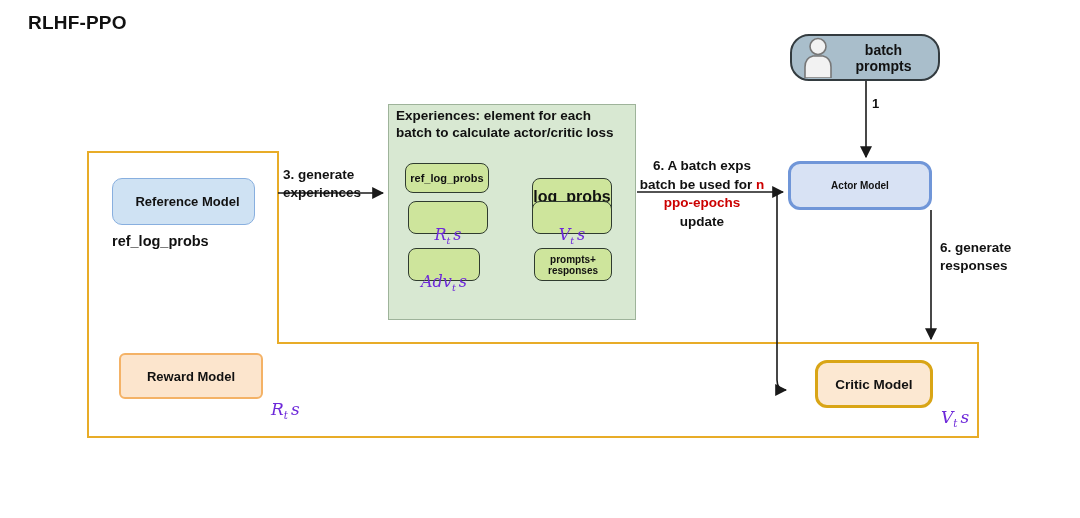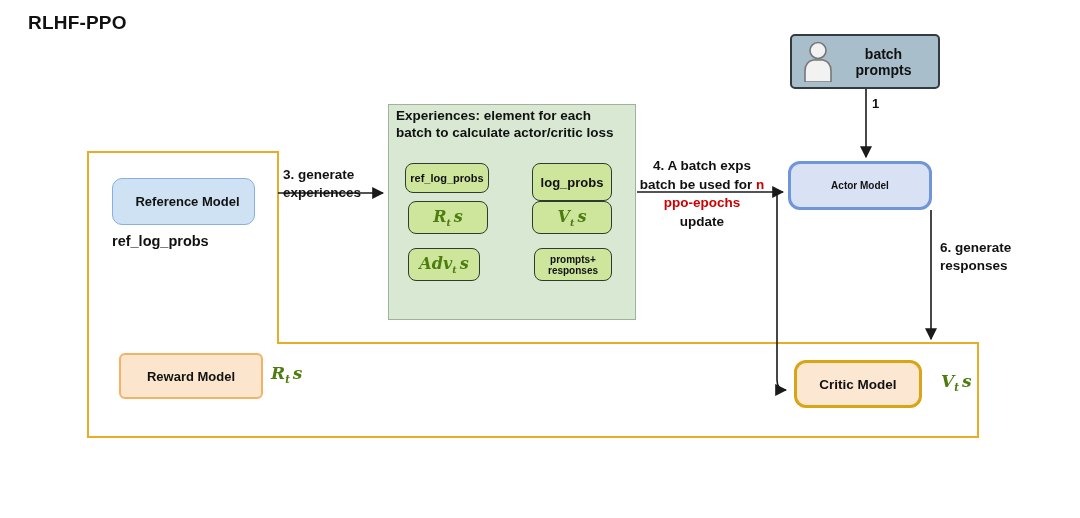--- a/index.html
+++ b/index.html
@@ -10,53 +10,53 @@
   .abs{position:absolute;}
   svg.overlay{position:absolute;left:0;top:0;width:1080px;height:518px;}
   .node{
     position:absolute;display:flex;align-items:center;justify-content:center;
     text-align:center;font-weight:bold;box-sizing:border-box;
   }
   .pre{white-space:pre-line;}
   #title{left:28px;top:12px;font-size:19px;font-weight:bold;letter-spacing:.2px;}
 
   
-  #batch-prompts{left:790px;top:34px;width:150px;height:55px;background:#A9BECB;
-    border:2.5px solid #333B3F;border-radius:5px;justify-content:flex-start;}
+  #batch-prompts{left:790px;top:34px;width:150px;height:47px;background:#A9BECB;
+    border:2.5px solid #333B3F;border-radius:19px;justify-content:flex-start;}
   #batch-prompts .person{margin-left:7px;flex:0 0 auto;height:41px;}
   #batch-prompts .lbl{flex:1;font-size:14px;line-height:16px;margin-right:8px;}
 
   
   #actor{left:788px;top:161px;width:144px;height:49px;background:#D8E2F4;
     border:3px solid #7096D8;border-radius:12px;font-size:10px;}
-  #critic{left:794px;top:360px;width:128px;height:48px;background:#FCE8D2;
+  #critic{left:815px;top:360px;width:118px;height:48px;background:#FCE8D2;
     border:3.5px solid #D9A516;border-radius:12px;font-size:13.5px;}
   #reference{left:112px;top:178px;width:143px;height:47px;background:#CFE2F3;
     border:1.5px solid #88AFDF;border-radius:10px;font-size:13px;padding-left:8px;}
   #reward{left:119px;top:353px;width:144px;height:46px;background:#FCE5CD;
     border:2px solid #F4B266;border-radius:6px;font-size:13px;}
 
   
   #experiences{left:388px;top:104px;width:248px;height:216px;background:#D8E8D2;
     border:1.5px solid #9EB39A;box-sizing:border-box;}
   #exp-header{left:396px;top:107px;width:236px;font-size:13.5px;font-weight:bold;line-height:17px;}
   .chip{
     position:absolute;display:flex;align-items:center;justify-content:center;text-align:center;
     background:#CEE59C;border:1.3px solid #2F3B2F;border-radius:8px;font-weight:bold;
     box-sizing:border-box;
   }
   #chip-rlp{left:405px;top:163px;width:84px;height:30px;font-size:11px;}
-  #chip-lp{left:532px;top:163px;width:80px;height:38px;font-size:13px;}
+  #chip-lp{left:532px;top:178px;width:80px;height:38px;font-size:16px;}
   #chip-r{left:408px;top:201px;width:80px;height:33px;}
   #chip-v{left:532px;top:201px;width:80px;height:33px;}
   #chip-adv{left:408px;top:248px;width:72px;height:33px;}
   #chip-pr{left:534px;top:248px;width:78px;height:33px;font-size:10px;line-height:11px;}
 
   
-  .math{font-family:"DejaVu Serif",serif;font-style:italic;font-weight:bold;font-size:16px;color:#4d7c0f;}
+  .math{font-family:"DejaVu Serif",serif;font-style:italic;font-weight:normal;font-size:16px;color:#6d28d9;margin-top:36px;}
   .math sub{font-size:.6em;font-style:italic;}
   .math .tail{margin-left:3px;}
   .math-out{position:absolute;font-size:17px;}
 
   
   .edge-label{position:absolute;font-weight:bold;font-size:13.5px;line-height:18px;}
   #label-1{left:872px;top:95px;font-size:13px;}
   #label-2{left:940px;top:239px;}
   #label-3{left:283px;top:132px;margin-top:34px;}
   #label-4{left:626px;top:157px;width:152px;text-align:center;line-height:18.5px;}
@@ -149,19 +149,19 @@
   </div>
   <div id="chip-pr" class="chip pre">
     <span class="pre">prompts+
 responses</span>
   </div>
 
   <div id="label-3" class="edge-label pre">3. generate
 experiences</div>
 
   <div id="label-4" class="edge-label">
-    <div>4. A batch exps</div>
+    <div>6. A batch exps</div>
     <div><span>batch be used for </span><span class="red">n</span></div>
     <div class="red">ppo-epochs</div>
     <div>update</div>
   </div>
 
 </div>
 
 </body></html>

